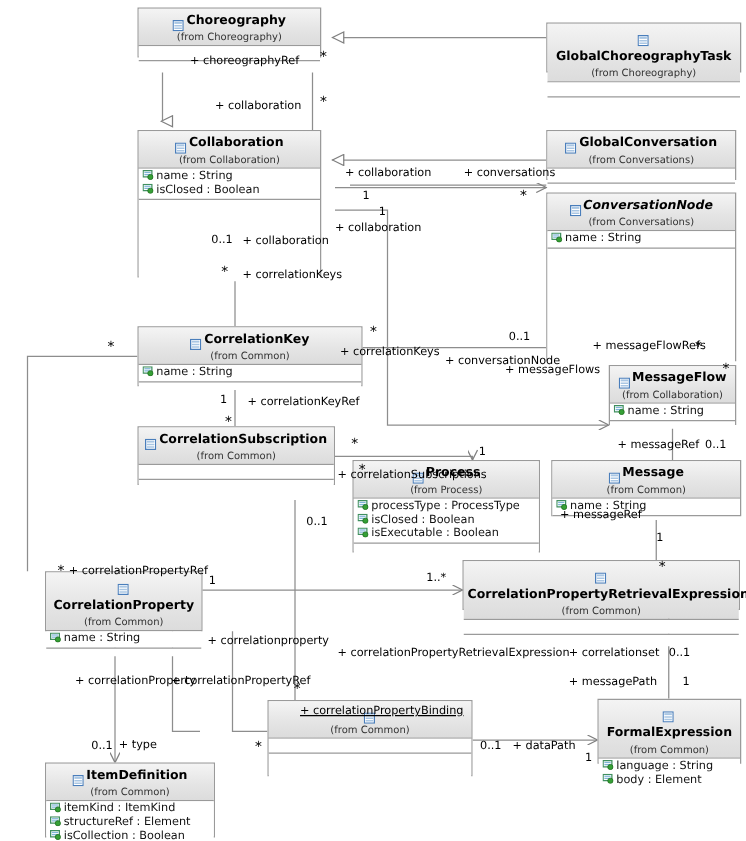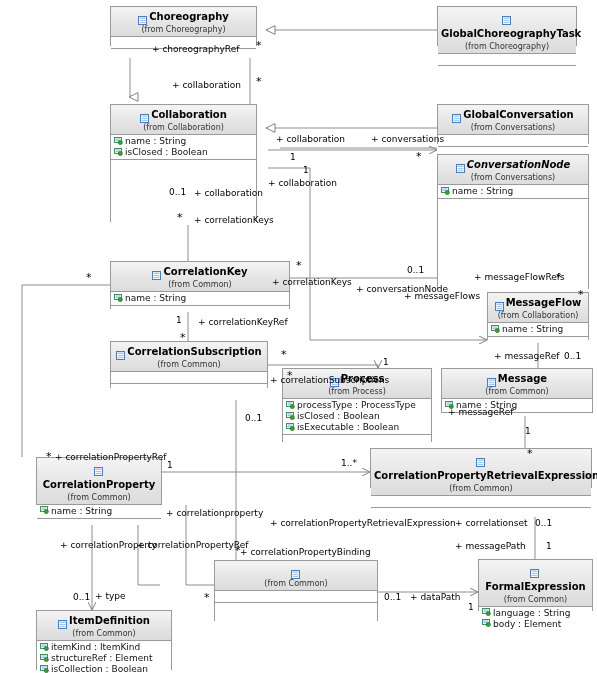--- a/index.html
+++ b/index.html
@@ -177,21 +177,21 @@
       <div class="uml" style="left: 110px; top: 6px; width: 147px; height: 40px;">
         <div class="hdr"><span class="cls-icon"><svg viewBox="0 0 9 9" width="9" height="9" xmlns="http://www.w3.org/2000/svg">
               <rect x="0.5" y="0.5" width="8" height="8" fill="#ffffff" stroke="#4a7ebb" stroke-width="1"></rect>
               <rect x="1.5" y="1.5" width="6" height="1.6" fill="#a9c6e3"></rect>
               <rect x="1.5" y="4" width="6" height="1.2" fill="#a9c6e3"></rect>
               <rect x="1.5" y="6" width="6" height="1.2" fill="#a9c6e3"></rect>
             </svg></span><span class="cname">Choreography</span><div class="pkg">(from Choreography)</div></div>
         <div class="attrs body-fill empty"></div>
         <div class="sep body-fill" style="height: 9px;"></div>
       </div>
-      <div class="uml" style="left: 437px; top: 6px; width: 140px; height: 40px;">
+      <div class="uml" style="left: 437px; top: 18px; width: 156px; height: 40px;">
         <div class="hdr"><span class="cls-icon"><svg viewBox="0 0 9 9" width="9" height="9" xmlns="http://www.w3.org/2000/svg">
               <rect x="0.5" y="0.5" width="8" height="8" fill="#ffffff" stroke="#4a7ebb" stroke-width="1"></rect>
               <rect x="1.5" y="1.5" width="6" height="1.6" fill="#a9c6e3"></rect>
               <rect x="1.5" y="4" width="6" height="1.2" fill="#a9c6e3"></rect>
               <rect x="1.5" y="6" width="6" height="1.2" fill="#a9c6e3"></rect>
             </svg></span><span class="cname">GlobalChoreographyTask</span><div class="pkg">(from Choreography)</div></div>
         <div class="attrs body-fill empty"></div>
         <div class="sep body-fill" style="height: 9px;"></div>
       </div>
       <div class="uml" style="left: 110px; top: 104px; width: 147px; height: 118px;">
@@ -438,21 +438,21 @@
       <div class="lbl" style="left: 404px; top: 291px;">+ messageFlows</div>
       <div class="lbl" style="left: 270px; top: 353px; margin-top: 22px;">+ correlationSubscriptions</div>
       <div class="lbl" style="left: 494px; top: 351px;">+ messageRef</div>
       <div class="lbl" style="left: 448px; top: 407px;">+ messageRef</div>
       <div class="lbl" style="left: 55px; top: 452px;">+ correlationPropertyRef</div>
       <div class="lbl" style="left: 166px; top: 508px;">+ correlationproperty</div>
       <div class="lbl" style="left: 270px; top: 518px;">+ correlationPropertyRetrievalExpression</div>
       <div class="lbl" style="left: 455px; top: 518px;">+ correlationset</div>
       <div class="lbl" style="left: 60px; top: 540px;">+ correlationProperty</div>
       <div class="lbl" style="left: 137px; top: 540px;">+ correlationPropertyRef</div>
-      <div class="lbl" style="left: 240px; top: 547px;">+ correlationPropertyBinding</div>
+      <div class="lbl" style="left: 240px; top: 564px; text-decoration: underline;">+ correlationPropertyBinding</div>
       <div class="lbl" style="left: 455px; top: 541px;">+ messagePath</div>
       <div class="lbl" style="left: 410px; top: 592px;">+ dataPath</div>
       <div class="lbl" style="left: 95px; top: 591px; text-align: right;">+ type</div>
       <div class="mult star" style="left: 256px; top: 41px;">*</div>
       <div class="mult star" style="left: 256px; top: 77px;">*</div>
       <div class="mult" style="left: 290px; top: 152px;">1</div>
       <div class="mult star" style="left: 416px; top: 152px;">*</div>
       <div class="mult" style="left: 303px; top: 165px;">1</div>
       <div class="mult" style="left: 169px; top: 187px;">0..1</div>
       <div class="mult star" style="left: 177px; top: 213px;">*</div>

